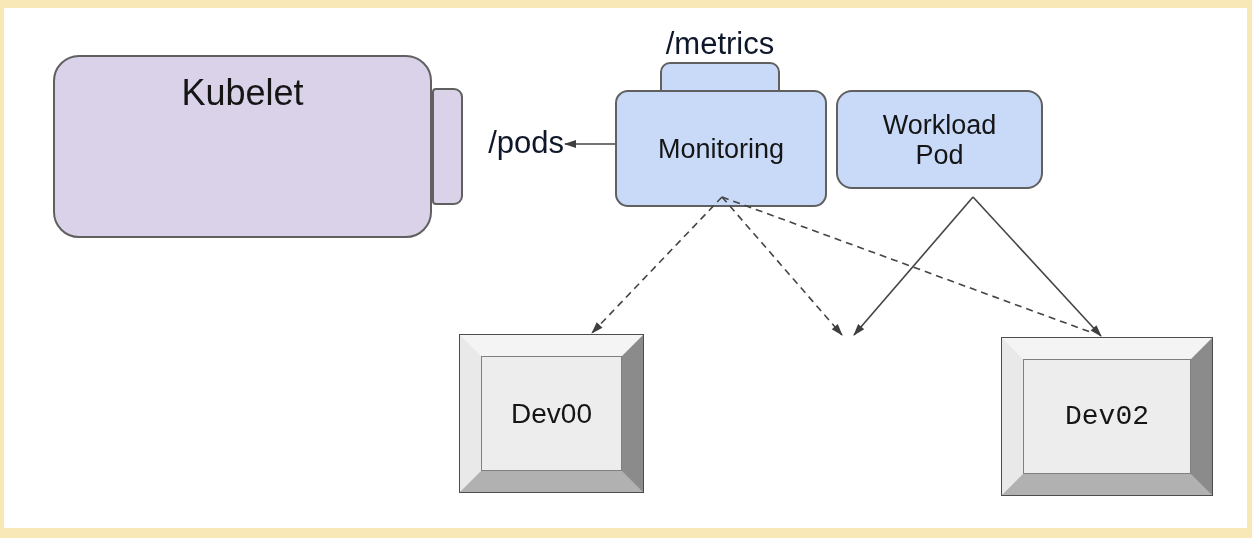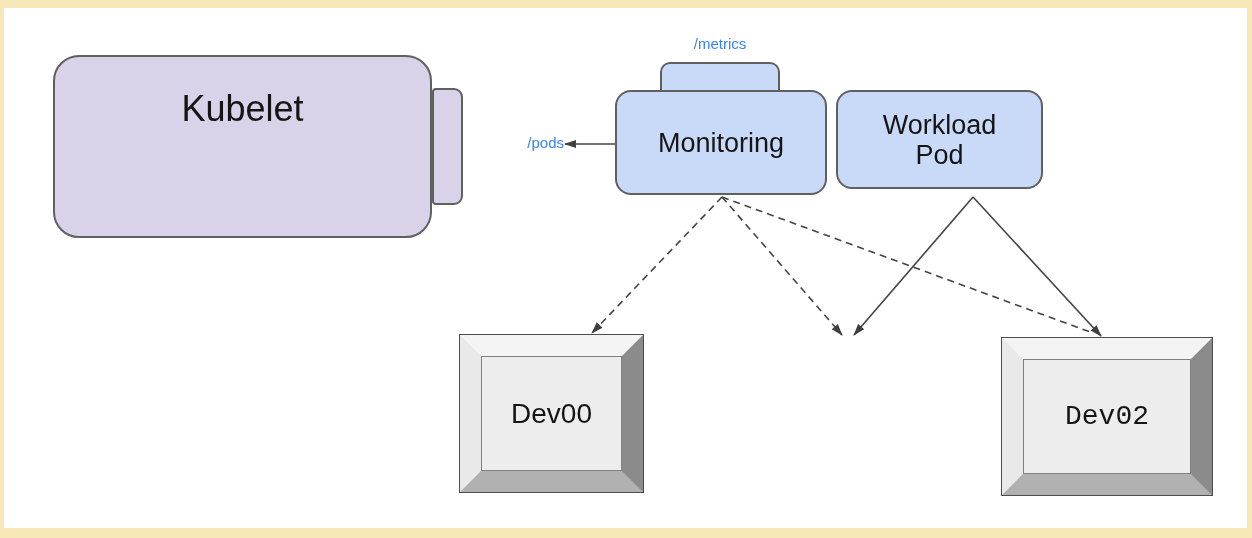--- a/index.html
+++ b/index.html
@@ -18,50 +18,50 @@
 
   .node { position:absolute; box-sizing:border-box; display:flex; align-items:center; justify-content:center; text-align:center; }
 
   
   .kubelet-box {
     left:49px; top:47px; width:379px; height:183px;
     background: var(--purple-fill, #d9d2e9);
     border:2px solid var(--node-border, #606060);
     border-radius:26px;
     align-items:flex-start;
-    font-size:36px; line-height:40px; padding-top:32px;
+    font-size:36px; line-height:40px; padding-top:16px;
   }
   .kubelet-port {
     left:428px; top:80px; width:31px; height:117px;
     background: var(--purple-fill, #d9d2e9);
     border:2px solid var(--node-border, #606060);
     border-radius:4px 9px 9px 4px;
   }
 
   
   .blue {
     background: var(--blue-fill, #c9daf8);
     border:2px solid var(--node-border, #606060);
     border-radius:16px;
     font-size:27px; line-height:30px;
   }
-  .daemonset-box { left:611px; top:82px; width:212px; height:105px; }
+  .daemonset-box { left:611px; top:82px; width:212px; height:117px;border-radius:13px; }
   .workload-box  { left:832px; top:82px; width:207px; height:99px; }
   .metrics-tab {
     position:absolute; box-sizing:border-box;
     left:656px; top:54px; width:120px; height:56px;
     background: var(--blue-fill, #c9daf8);
     border:2px solid var(--node-border, #606060);
     border-radius:10px 10px 4px 4px;
   }
 
   
   .endpoint-label {
     position:absolute; text-align:center;
-    font-size:15px; line-height:28px; color:#3b82f6;
+    font-size:31px; line-height:28px; color:#0f172a;
   }
   .metrics-label { left:606px; top:22px; width:220px; }
   .pods-label    { left:430px; top:121px; width:130px;text-align:right; }
 
   
   .device {
     position:absolute; box-sizing:border-box;
     border:21px solid;
     border-color: var(--bevel-top, #f4f4f4) var(--bevel-right, #8b8b8b) var(--bevel-bottom, #b1b1b1) var(--bevel-left, #e9e9e9);
     background: var(--device-face, #ededed);

